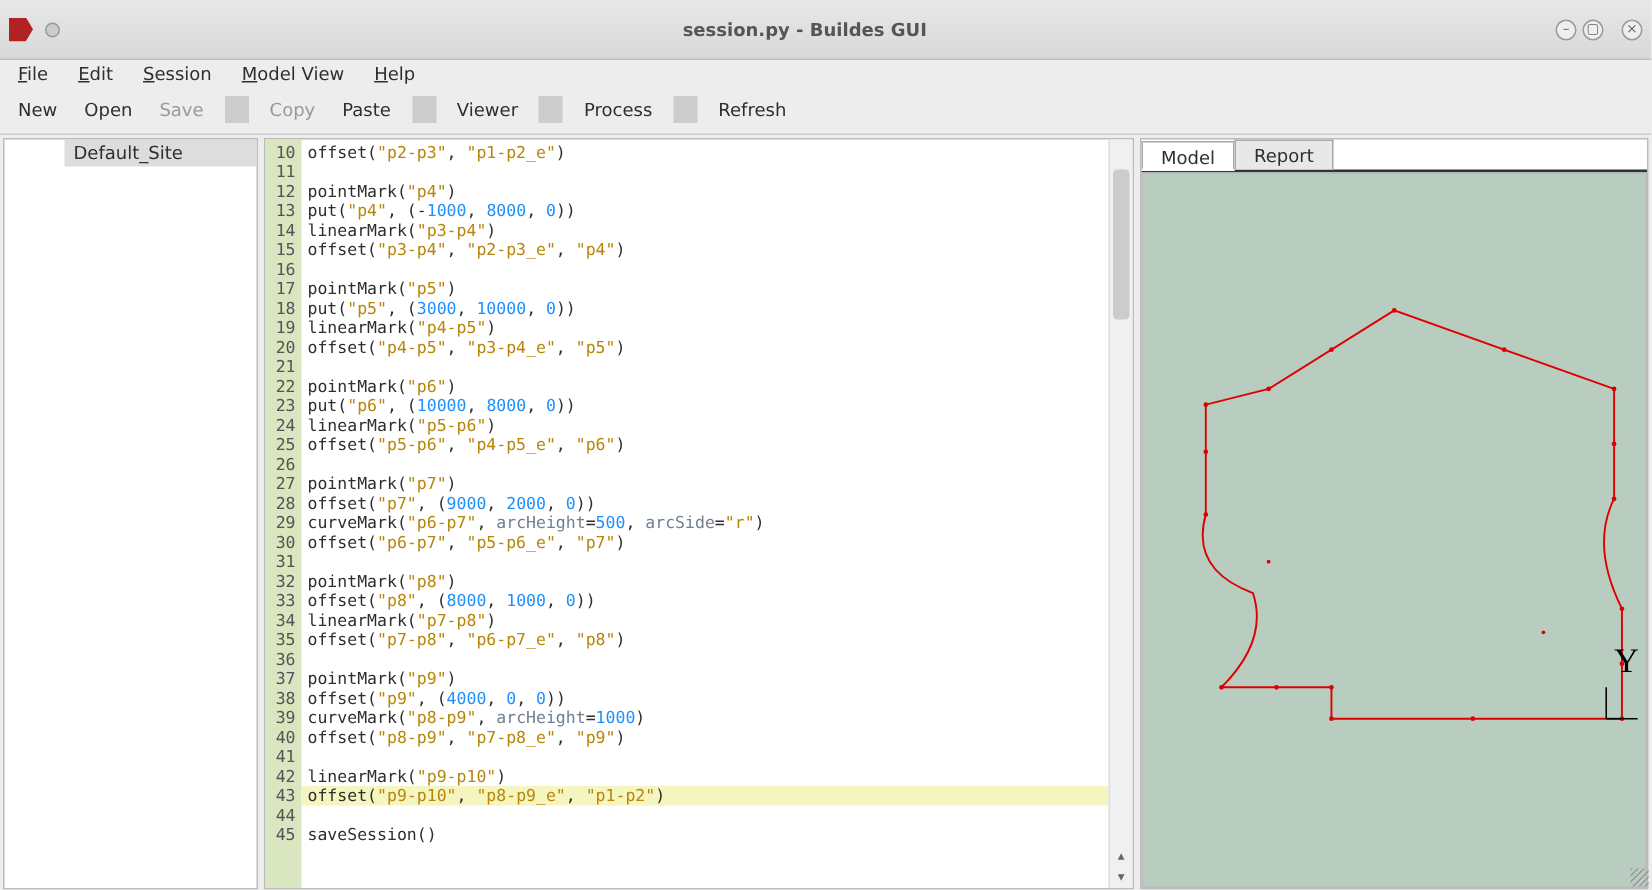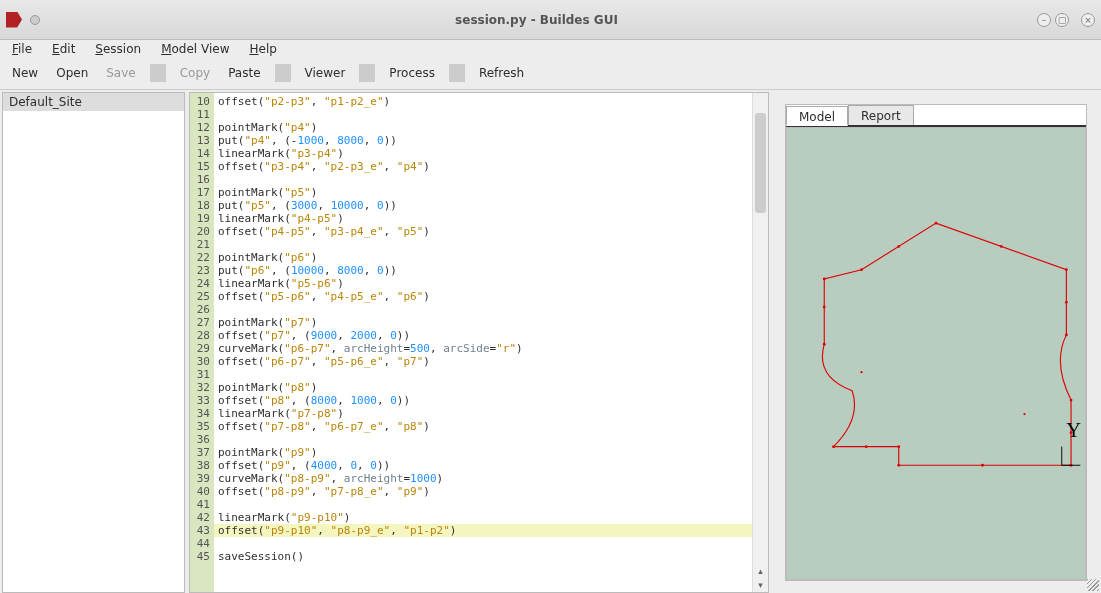--- a/index.html
+++ b/index.html
@@ -10,36 +10,36 @@
 .titlebar .title { flex: 1; text-align: center; font-weight: bold; color: #555; }
 .winbtn { width: 14px; height: 14px; border-radius: 50%; border: 1px solid #999; background: #eee; margin-left: 4px; display: flex; align-items: center; justify-content: center; font-size: 9px; color: #666; }
 .menubar { height: 24px; display: flex; align-items: flex-start; padding: 0 4px; gap: 4px; }
 .menubar span { padding: 2px 8px; }
 .menubar span u { text-decoration: underline; }
 .toolbar { height: 26px; display: flex; align-items: flex-start; padding: 0 4px; gap: 2px; border-bottom: 1px solid #ccc; }
 .toolbar span { padding: 2px 8px; }
 .toolbar .sep { width: 1px; height: 18px; background: #ccc; margin: 0 4px; }
 .toolbar .disabled { color: #999; }
 .main { display: flex; height: 505px; }
-.sidebar { width: 183px; background: #fff; border: 1px solid #bbb; margin: 2px; display: flex; flex-direction: column; font-size: 12px; }
+.sidebar { width: 170px; background: #fff; border: 1px solid #bbb; margin: 2px; display: flex; flex-direction: column; font-size: 12px; padding-left: 40px; }
 .sidebar .row { padding: 2px 6px; }
 .sidebar .row.sel { background: #ddd; }
 .editorwrap { width: 580px; margin: 2px; background: #fff; border: 1px solid #bbb; position: relative; display: flex; }
 .gutter { width: 24px; background: #d9e6c0; text-align: right; font-family: "DejaVu Sans Mono", monospace; font-size: 11px; color: #555; padding-top: 2px; }
 .gutter div { height: 13px; padding-right: 4px; line-height: 13px; }
 .code { flex: 1; font-family: "DejaVu Sans Mono", monospace; font-size: 11px; padding-top: 2px; white-space: pre; overflow: hidden; }
 .code .line { height: 13px; line-height: 13px; padding-left: 4px; }
 .code .hl { background: #f5f5c0; }
 .tok-str { color: #b8860b; }
 .tok-num { color: #1e90ff; }
 .tok-kw { color: #708090; }
 .scroll { width: 16px; background: #f0f0f0; border-left: 1px solid #ddd; position: relative; }
 .scroll .thumb { position: absolute; left: 2px; right: 2px; top: 20px; height: 100px; background: #ccc; border-radius: 3px; }
 .scroll .arrow { position: absolute; left: 0; right: 0; height: 14px; display: flex; align-items: center; justify-content: center; font-size: 9px; color: #666; }
-.rightpanel { flex: 1; margin: 14px; display: flex; flex-direction: column; gap: 4px; }
+.rightpanel { flex: 1; margin: 2px; display: flex; flex-direction: column; gap: 4px; }
 .tabs { display: flex; height: 22px; border-bottom: 2px solid #333; }
 .tabs .tab { padding: 3px 12px; background: #e8e8e8; border: 1px solid #aaa; border-bottom: none; font-size: 12px; }
 .tabs .tab.active { background: #fff; border-bottom: 2px solid #fff; position: relative; top: 1px; }
 .viewer { flex: 1; background: #b8ccc0; border: 1px solid #bbb; position: relative; }
 .viewer svg { width: 100%; height: 100%; }
 .summary { height: 164px; background: #fff; border: 1px solid #bbb; padding: 6px; font-size: 12px; }
 .statusbar { height: 14px; border-top: 1px solid #bbb; background: #e5e5e5; }
 .resize { position: absolute; right: 2px; bottom: 2px; width: 12px; height: 12px; background: repeating-linear-gradient(135deg,#999,#999 1px,transparent 1px,transparent 3px); }
 </style>
 </head>

